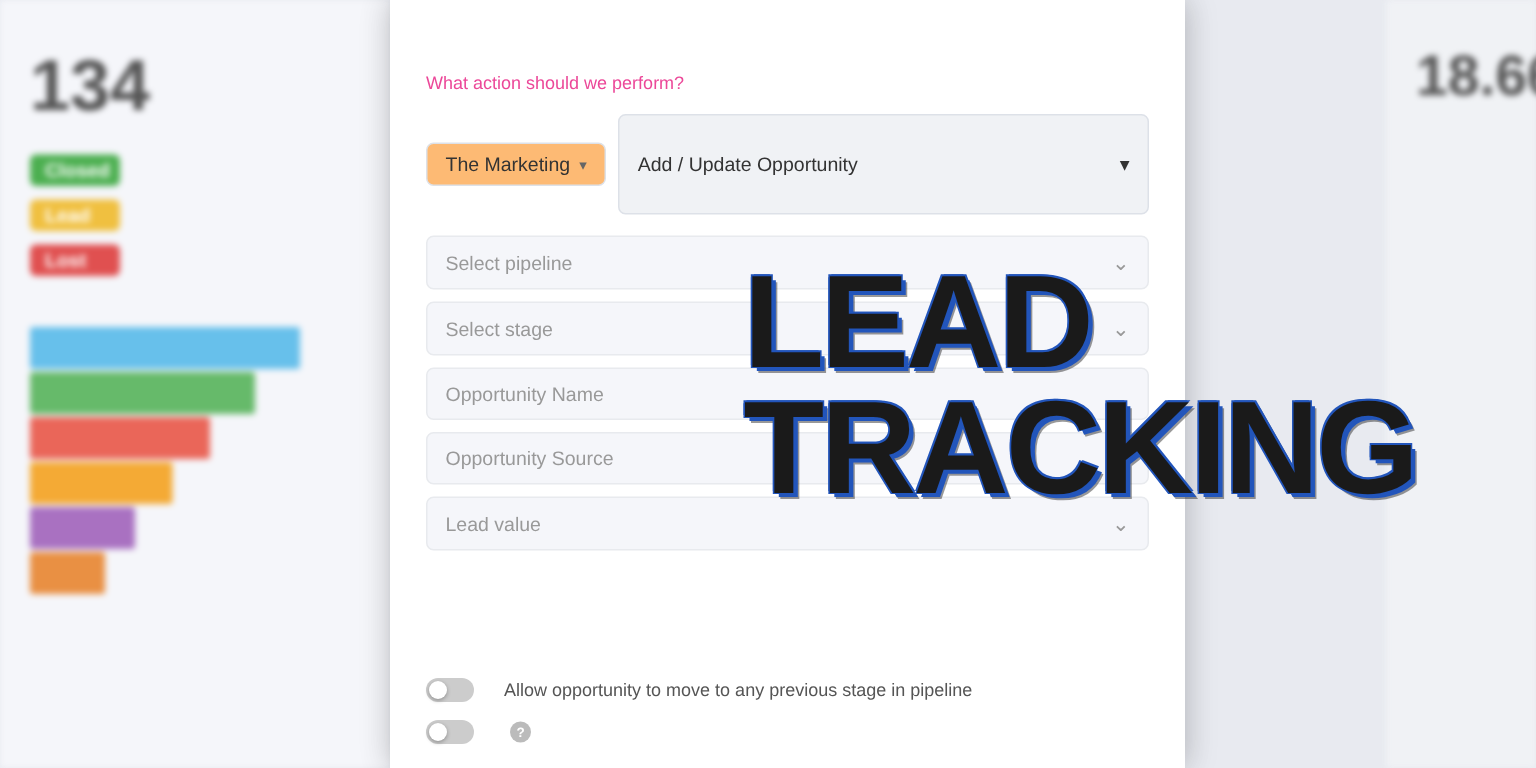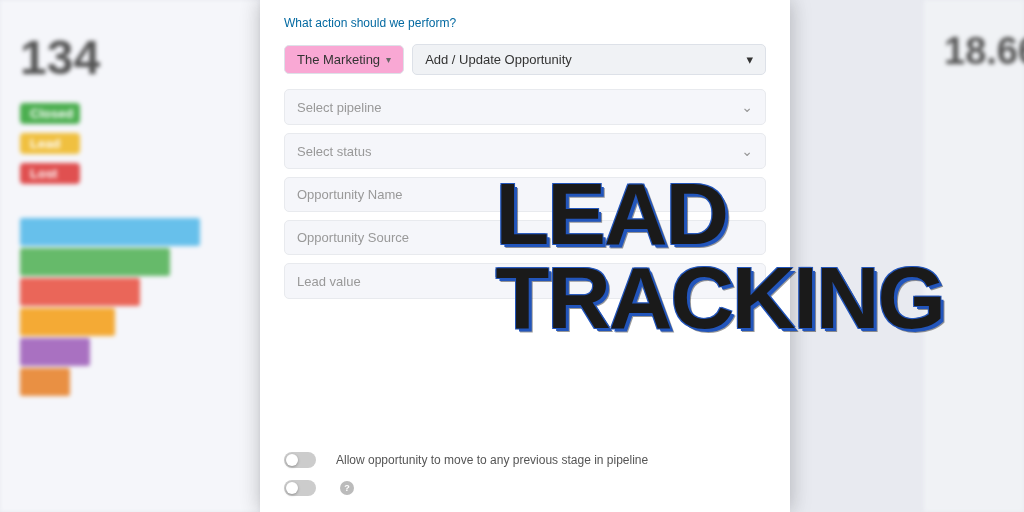--- a/index.html
+++ b/index.html
@@ -87,56 +87,57 @@
       z-index: 10;
       padding: 16px 24px;
       display: flex;
       flex-direction: column;
       gap: 10px;
       box-shadow: 2px 0 20px rgba(0,0,0,0.15), -2px 0 20px rgba(0,0,0,0.1);
     }
 
     .section-label {
       font-size: 12px;
-      color: #0369a1;
+      color: #ec4899;
       font-weight: 500;
       margin-bottom: 4px;
+      margin-top: 32px;
     }
 
     .action-row {
       display: flex;
       align-items: center;
       gap: 8px;
       margin-bottom: 4px;
     }
 
     .dropdown-btn {
       display: flex;
       align-items: center;
       gap: 6px;
       padding: 6px 12px;
-      background: #f9a8d4;
+      background: #fdba74;
       border: 1px solid #dde1e8;
       border-radius: 5px;
       font-size: 13px;
       color: #333;
       cursor: pointer;
       white-space: nowrap;
     }
     .dropdown-btn .chevron {
       font-size: 10px;
       color: #666;
     }
 
     .action-dropdown {
       flex: 1;
       display: flex;
       align-items: center;
       justify-content: space-between;
-      padding: 7px 12px;
+      padding: 25px 12px;
       background: #f0f2f5;
       border: 1px solid #dde1e8;
       border-radius: 5px;
       font-size: 13px;
       color: #333;
       cursor: pointer;
     }
 
     .form-field {
       width: 100%;
@@ -276,21 +277,21 @@
     </div>
   </div>
 
   <div class="fields-container">
 
     <div class="form-field with-chevron">
       <span>Select pipeline</span>
     </div>
 
     <div class="form-field with-chevron">
-      <span>Select status</span>
+      <span>Select stage</span>
     </div>
 
     <div class="form-field">
       <span>Opportunity Name</span>
     </div>
 
     <div class="form-field">
       <span>Opportunity Source</span>
     </div>
 

